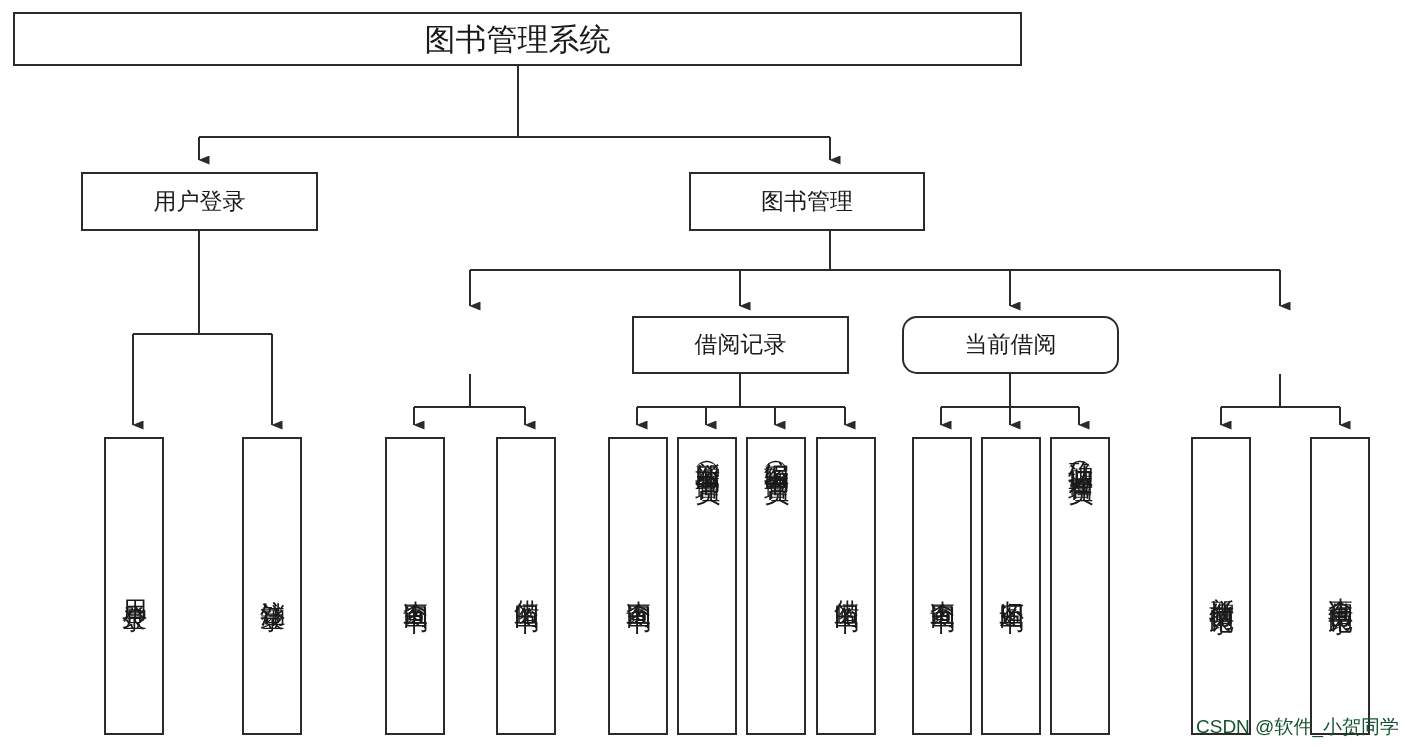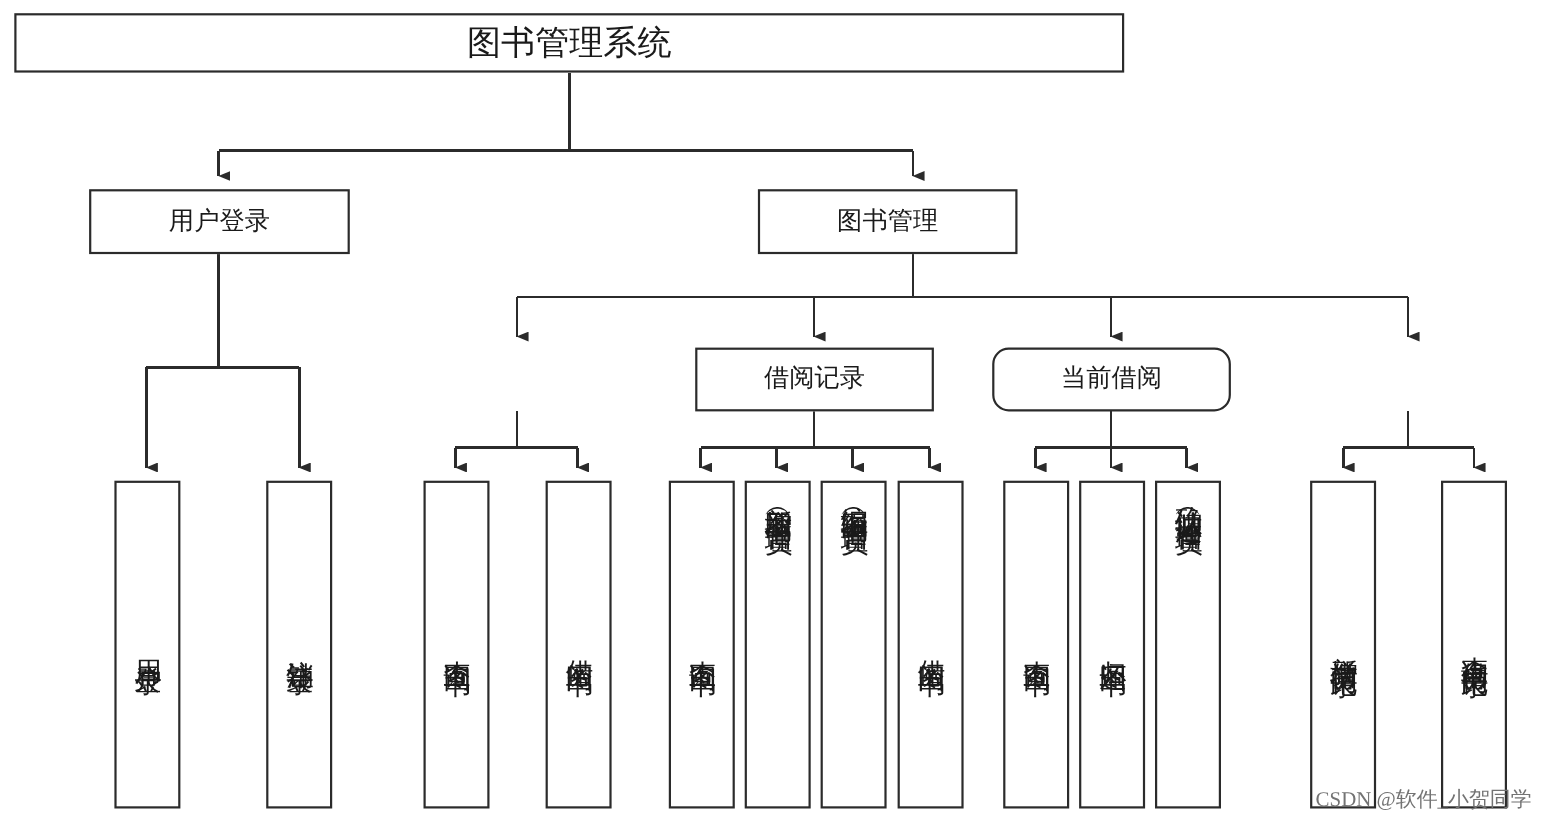--- a/index.html
+++ b/index.html
@@ -64,24 +64,24 @@
     letter-spacing: 3px;
     white-space: nowrap;
   }
   
   .node.vert.centered {
     align-items: center;
     padding-top: 0;
   }
   .watermark {
     position: absolute;
-    color: #737373;
+    color: #14532d;
     font-size: 19px;
     white-space: nowrap;
-    font-family: Liberation Serif, serif;
+    font-family: Liberation Sans, sans-serif;
   }
 </style>
 </head>
 <body>
 
 <div id="diagram-root">
 
   <svg id="edges-layer" width="1405" height="747" viewBox="0 0 1405 747">
     <defs>
       <marker id="arrowhead" markerWidth="9" markerHeight="11" refX="4.5" refY="10.5" orient="auto" markerUnits="userSpaceOnUse">

